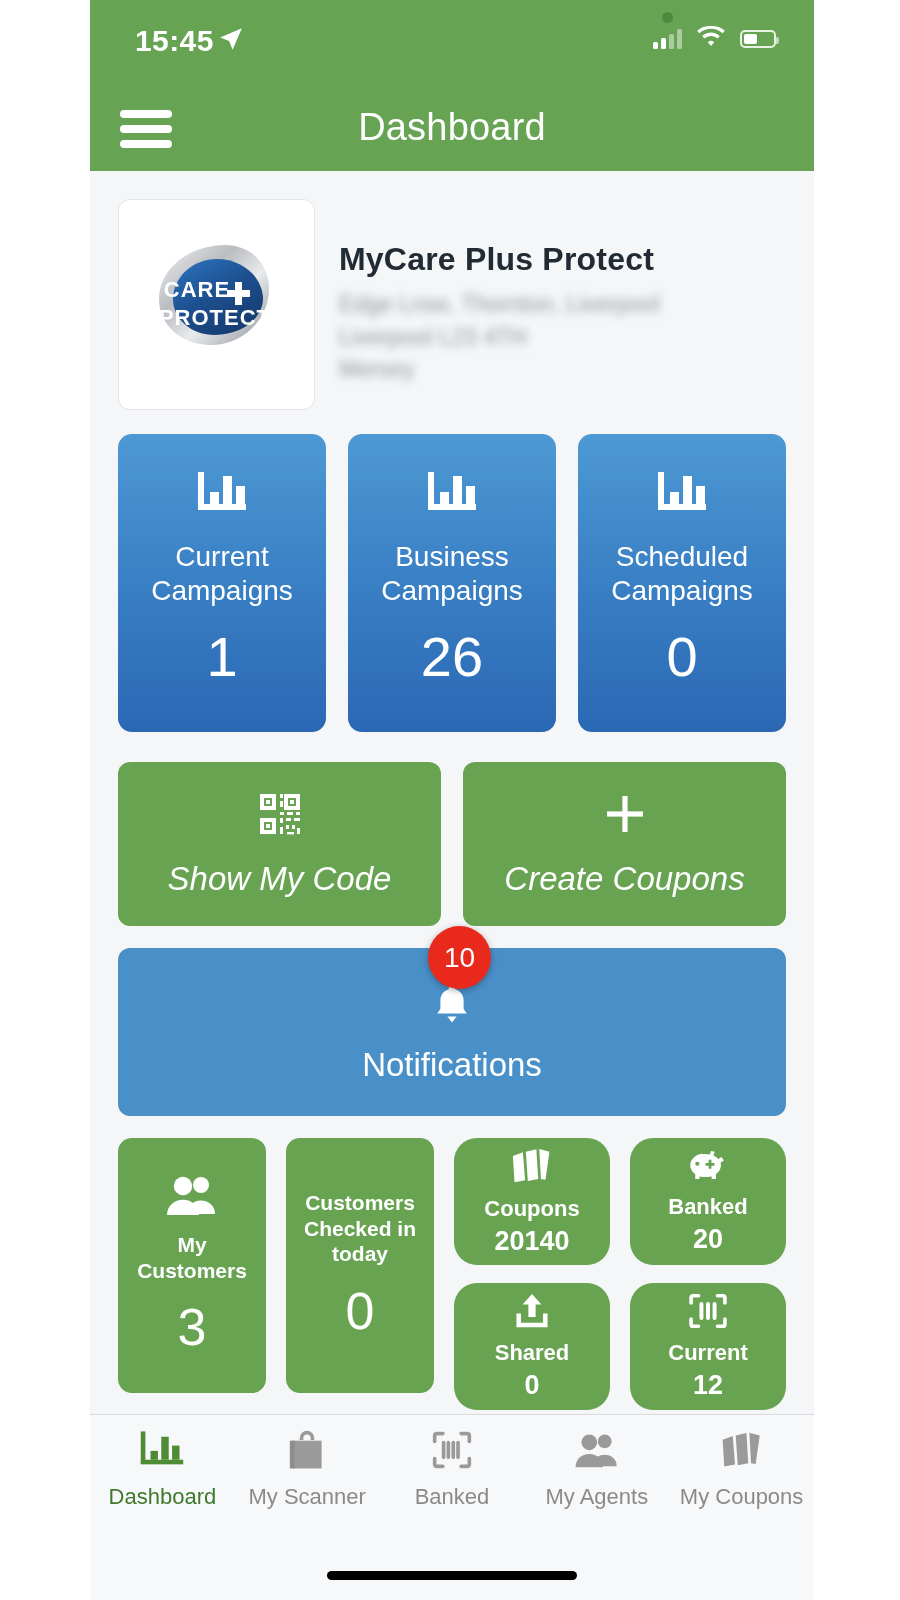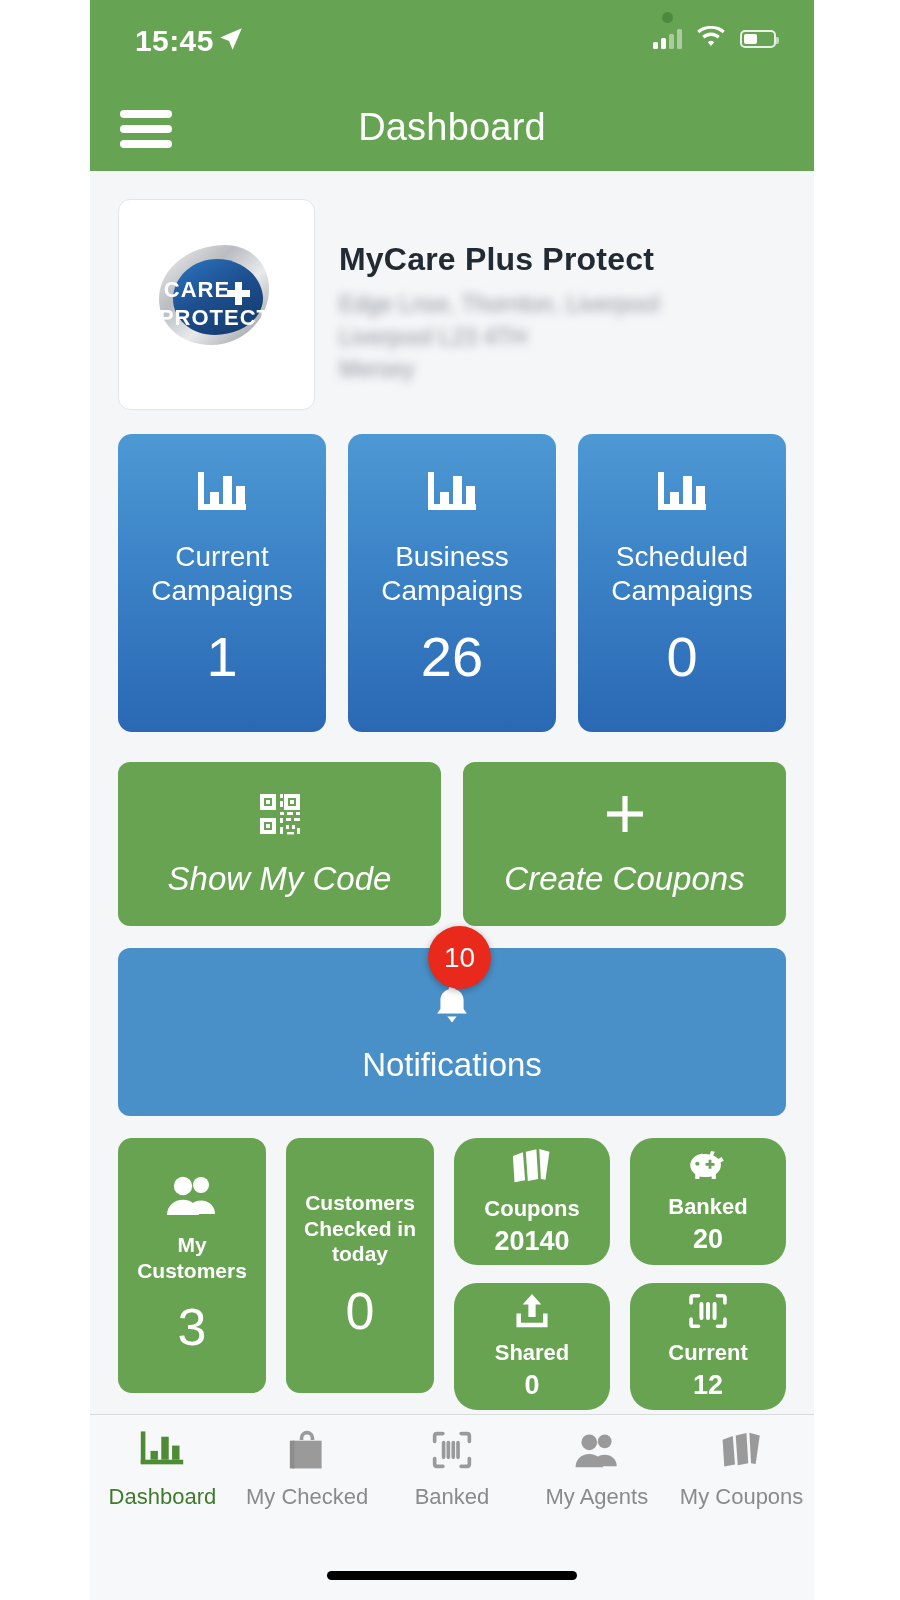--- a/index.html
+++ b/index.html
@@ -444,21 +444,21 @@
       </div>
 
       <div class="tab">
         <span>
           <svg width="46" height="42" viewBox="0 0 24 23" fill="#9a9a9a">
             <path d="M8 6V5a4 4 0 0 1 8 0v1h-2V5a2 2 0 0 0-4 0v1z"></path>
             <path d="M4 6.4h16v15.2H4z"></path>
             <rect x="2.6" y="6.4" width="2.6" height="15.2" fill="#8d8d8d"></rect>
           </svg>
         </span>
-        <span class="lbl">My Checked</span>
+        <span class="lbl">My Scanner</span>
       </div>
 
       <div class="tab">
         <span>
           <svg width="46" height="42" viewBox="0 0 24 23" fill="none" stroke="#9a9a9a" stroke-width="2" stroke-linecap="round">
             <path d="M7 2.5H3.8c-.8 0-1.3.6-1.3 1.3v3"></path>
             <path d="M17 2.5h3.2c.8 0 1.3.6 1.3 1.3v3"></path>
             <path d="M7 20.5H3.8c-.8 0-1.3-.6-1.3-1.3v-3"></path>
             <path d="M17 20.5h3.2c.8 0 1.3-.6 1.3-1.3v-3"></path>
             <path d="M7.4 7.5v8M10 7.5v8M12.7 7.5v8M15.3 7.5v8"></path>

